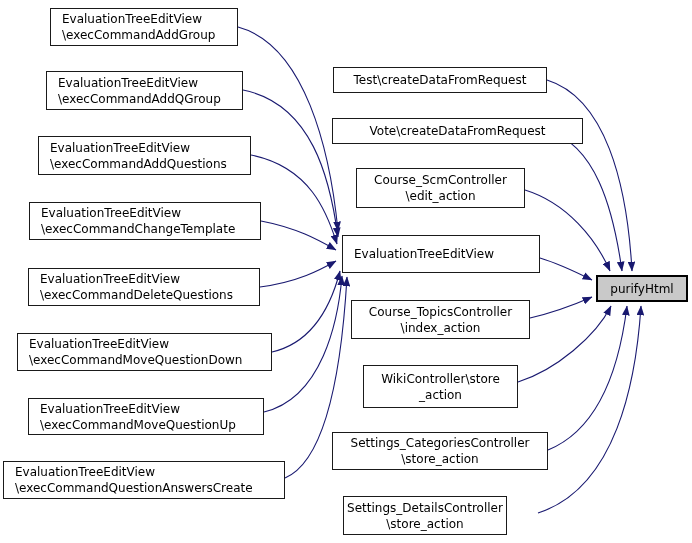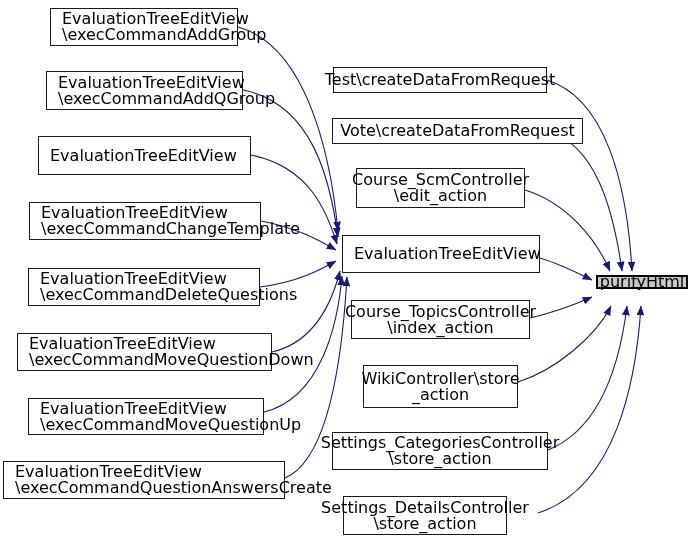--- a/index.html
+++ b/index.html
@@ -15,21 +15,21 @@
     position: absolute;
     left: 0; top: 0;
     width: 692px; height: 543px;
   }
   .node {
     position: absolute;
     box-sizing: border-box;
     background: #ffffff;
     border: 1px solid #1a1a1a;
     color: #000000;
-    font-size: 16px;
+    font-size: 12px;
     display: flex;
     flex-direction: column;
     justify-content: center;
   }
   .node .l {
     display: block;
     line-height: 16px;
     white-space: nowrap;
   }
   .align-left  { align-items: flex-start; padding-left: 11px; text-align: left; }
@@ -75,20 +75,21 @@
     <span class="l">\execCommandAddGroup</span>
   </div>
 
   <div class="node align-left" style="left:46px;top:71px;width:197px;height:39px">
     <span class="l">EvaluationTreeEditView</span>
     <span class="l">\execCommandAddQGroup</span>
   </div>
 
   <div class="node align-left" style="left:38px;top:136px;width:213px;height:39px">
     <span class="l">EvaluationTreeEditView</span>
+    <span class="l">\execCommandAddQuestions</span>
   </div>
 
   <div class="node align-left" style="left:29px;top:202px;width:232px;height:38px">
     <span class="l">EvaluationTreeEditView</span>
     <span class="l">\execCommandChangeTemplate</span>
   </div>
 
   <div class="node align-left" style="left:28px;top:268px;width:232px;height:38px">
     <span class="l">EvaluationTreeEditView</span>
     <span class="l">\execCommandDeleteQuestions</span>
@@ -139,17 +140,17 @@
   <div class="node align-center" style="left:332px;top:432px;width:216px;height:38px">
     <span class="l">Settings_CategoriesController</span>
     <span class="l">\store_action</span>
   </div>
 
   <div class="node align-center" style="left:343px;top:496px;width:164px;height:39px">
     <span class="l">Settings_DetailsController</span>
     <span class="l">\store_action</span>
   </div>
 
-  <div class="node align-center highlight" style="left:596px;top:275px;width:92px;height:14px">
+  <div class="node align-center highlight" style="left:596px;top:275px;width:92px;height:27px">
     <span class="l">purifyHtml</span>
   </div>
 
 </div>
 
 </body></html>

